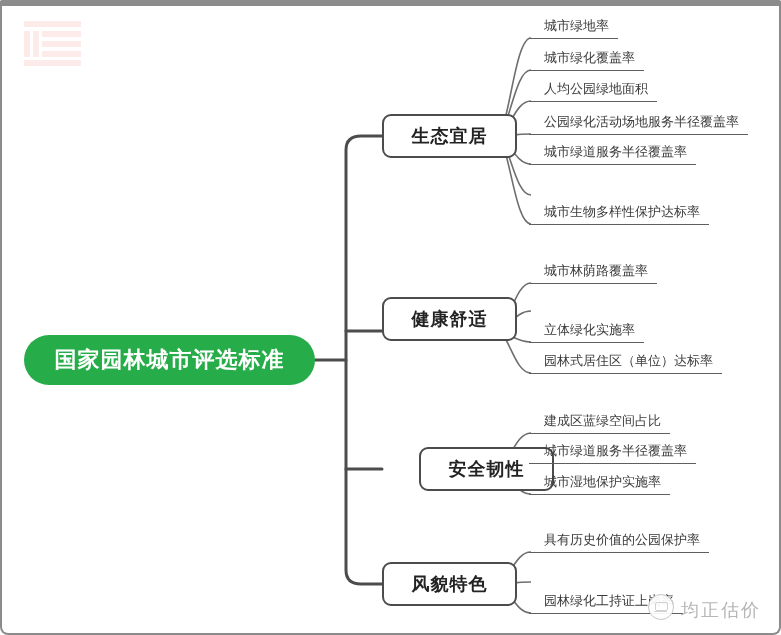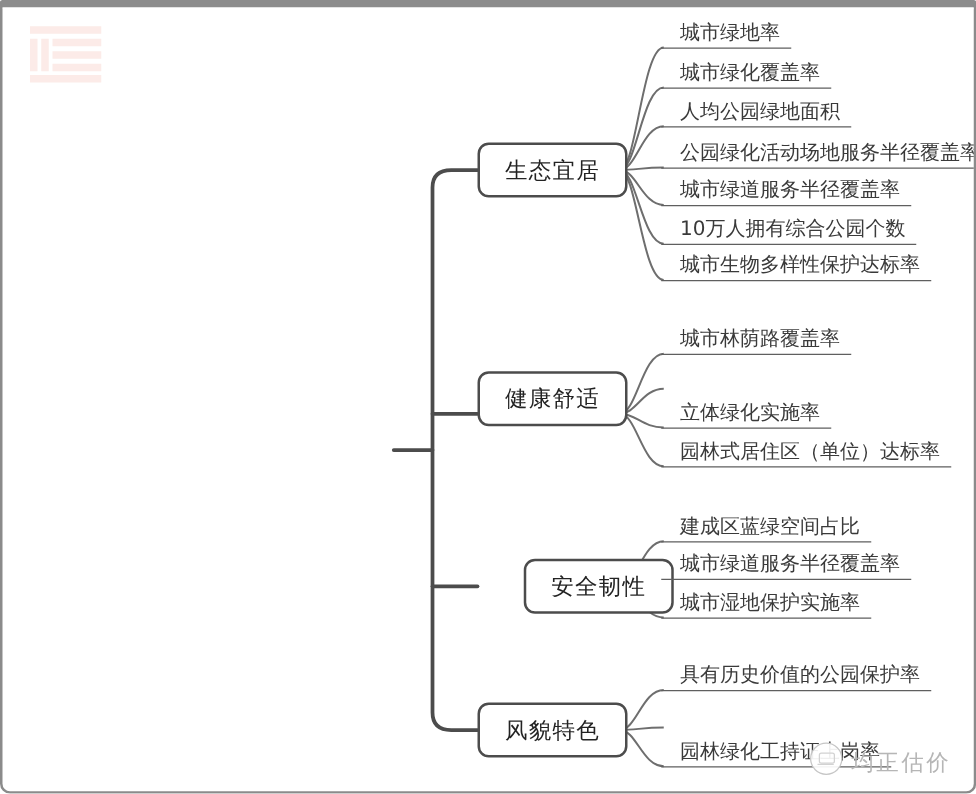--- a/index.html
+++ b/index.html
@@ -30,34 +30,34 @@
   .svg-lines{position:absolute;left:0;top:0;z-index:1;pointer-events:none;}
 
   .root-node{
     position:absolute;left:22px;top:329px;width:291px;height:50px;
     background:#27ac4a;border-radius:25px;
     display:flex;align-items:center;justify-content:center;
     color:#ffffff;font-size:22px;font-weight:bold;letter-spacing:1px;
     z-index:2;white-space:nowrap;
   }
   .branch-node{
-    position:absolute;left:380px;width:120px;height:44px;
+    position:absolute;left:380px;width:135px;height:44px;
     background:#ffffff;border:2.5px solid #4c4c4c;border-radius:9px;
     box-sizing:border-box;
     display:flex;align-items:center;justify-content:center;
-    color:#232323;font-size:18px;font-weight:normal;letter-spacing:1px;
+    color:#232323;font-size:18px;font-weight:bold;letter-spacing:1px;
     z-index:2;white-space:nowrap;
   }
   .bn-1{top:108px;} .bn-2{top:291px;} .bn-3{top:441px;margin-left:37px;} .bn-4{top:556px;}
 
   .leaf{
     position:absolute;left:527px;
     padding:0 9px 3px 15px;
     border-bottom:1.5px solid #5f5f5f;
-    font-size:16px;line-height:18px;color:#3a3a3a;
+    font-size:13px;line-height:18px;color:#3a3a3a;
     white-space:nowrap;z-index:2;
   }
 
   
   .wm{position:absolute;z-index:3;}
   .wm-circle{
     left:646px;top:588px;width:26px;height:26px;
     border:1.5px solid #c6c6c6;border-radius:50%;
     background:rgba(255,255,255,0.92);
     box-sizing:border-box;
@@ -111,32 +111,32 @@
       <path d="M 494 463 C 507 463 512 427 529 427"></path>
       <path d="M 494 463 C 507 463 512 457 529 457"></path>
       <path d="M 494 463 C 507 463 512 488 529 488"></path>
 
       <path d="M 494 578 C 507 578 512 546 529 546"></path>
       <path d="M 494 578 C 507 578 512 576 529 576"></path>
       <path d="M 494 578 C 507 578 512 607 529 607"></path>
     </g>
   </svg>
 
+  <div class="root-node">国家园林城市评选标准</div>
 
   <div class="branch-node bn-1">生态宜居</div>
   <div class="branch-node bn-2">健康舒适</div>
   <div class="branch-node bn-3">安全韧性</div>
   <div class="branch-node bn-4">风貌特色</div>
 
   <div class="leaf" style="top:11px">城市绿地率</div>
   <div class="leaf" style="top:43px">城市绿化覆盖率</div>
   <div class="leaf" style="top:74px">人均公园绿地面积</div>
   <div class="leaf" style="top:107px">公园绿化活动场地服务半径覆盖率</div>
   <div class="leaf" style="top:137px">城市绿道服务半径覆盖率</div>
-  <div class="leaf" style="top:168px">10万人拥有综合公园个数</div>
   <div class="leaf" style="top:197px">城市生物多样性保护达标率</div>
 
   <div class="leaf" style="top:256px">城市林荫路覆盖率</div>
   <div class="leaf" style="top:315px">立体绿化实施率</div>
   <div class="leaf" style="top:346px">园林式居住区（单位）达标率</div>
 
   <div class="leaf" style="top:406px">建成区蓝绿空间占比</div>
   <div class="leaf" style="top:436px">城市绿道服务半径覆盖率</div>
   <div class="leaf" style="top:467px">城市湿地保护实施率</div>
 

